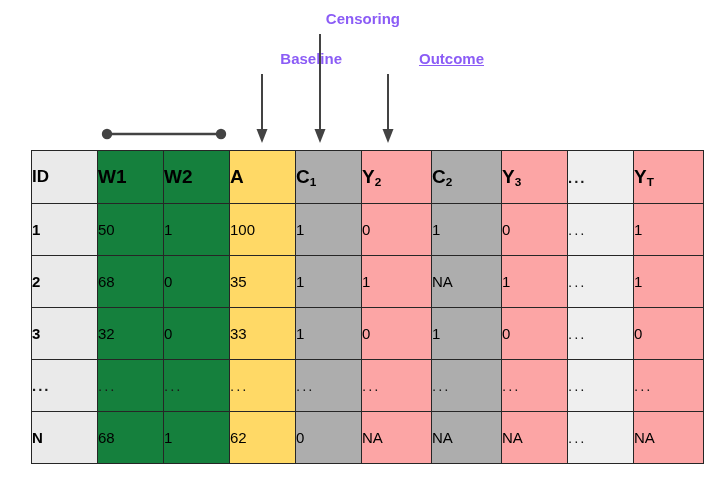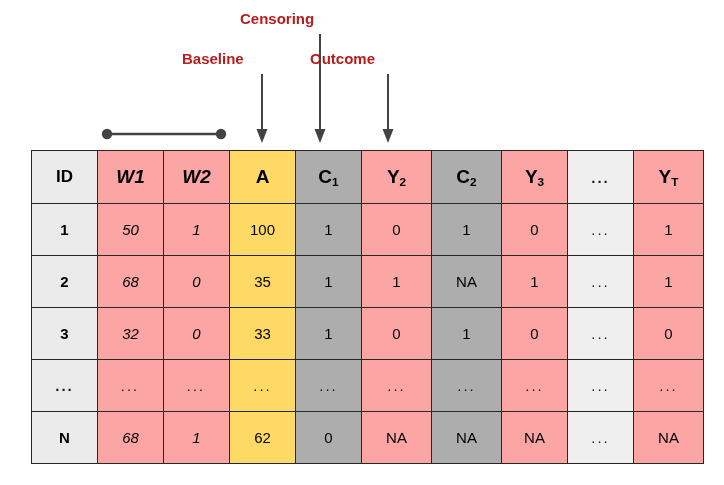--- a/index.html
+++ b/index.html
@@ -21,43 +21,44 @@
     width: 724px;
     height: 485px;
   }
 
   
   .ann-label {
     position: absolute;
     font-weight: bold;
     font-size: 15px;
     line-height: 19px;
-    color: #b91c1c;
-    text-align: left;
+    color: #8b5cf6;
+    text-align: right;
     white-space: pre;
   }
   #label-baseline {
     left: 60px;
     top: 100px;
     width: 210px;
   }
   #label-exposure {
     left: 182px;
     top: 49px;
     width: 160px;
   }
   #label-censoring {
     left: 240px;
     top: 9px;
     width: 160px;
   }
   #label-outcome {
-    left: 310px;
+    left: 324px;
     top: 49px;
     width: 160px;
+    text-decoration: underline;
   }
 
   
   #annotation-svg {
     position: absolute;
     left: 0;
     top: 0;
     width: 724px;
     height: 150px;
   }
@@ -66,21 +67,21 @@
   #data-table {
     position: absolute;
     left: 31px;
     top: 150px;
     border-collapse: collapse;
     table-layout: fixed;
     width: 662px;
   }
   #data-table td {
     border: 1.6px solid #262626;
-    text-align: center;
+    text-align: left;
     vertical-align: middle;
     font-size: 15px;
     height: 51px;
     padding: 0;
     overflow: hidden;
   }
   #data-table tr.header-row td {
     font-weight: bold;
     font-size: 19px;
     height: 52px;
@@ -89,21 +90,21 @@
     font-size: 17px;
   }
   
   #data-table td.col-id {
     font-weight: bold;
     font-size: 15px;
   }
 
   
   .col-id      { background: #EAEAEA; }
-  .col-w       { background: #fca5a5; font-style: italic; }
+  .col-w       { background: #15803d; }
   .col-a       { background: #FFD966; }
   .col-c       { background: #ADADAD; margin-top: 16px; }
   .col-y       { background: #fca5a5; }
   .col-dots    { background: #EFEFEF; }
 
   
   col.w-id    { width: 66px; }
   col.w-w1    { width: 66px; }
   col.w-w2    { width: 66px; }
   col.w-a     { width: 66px; }

